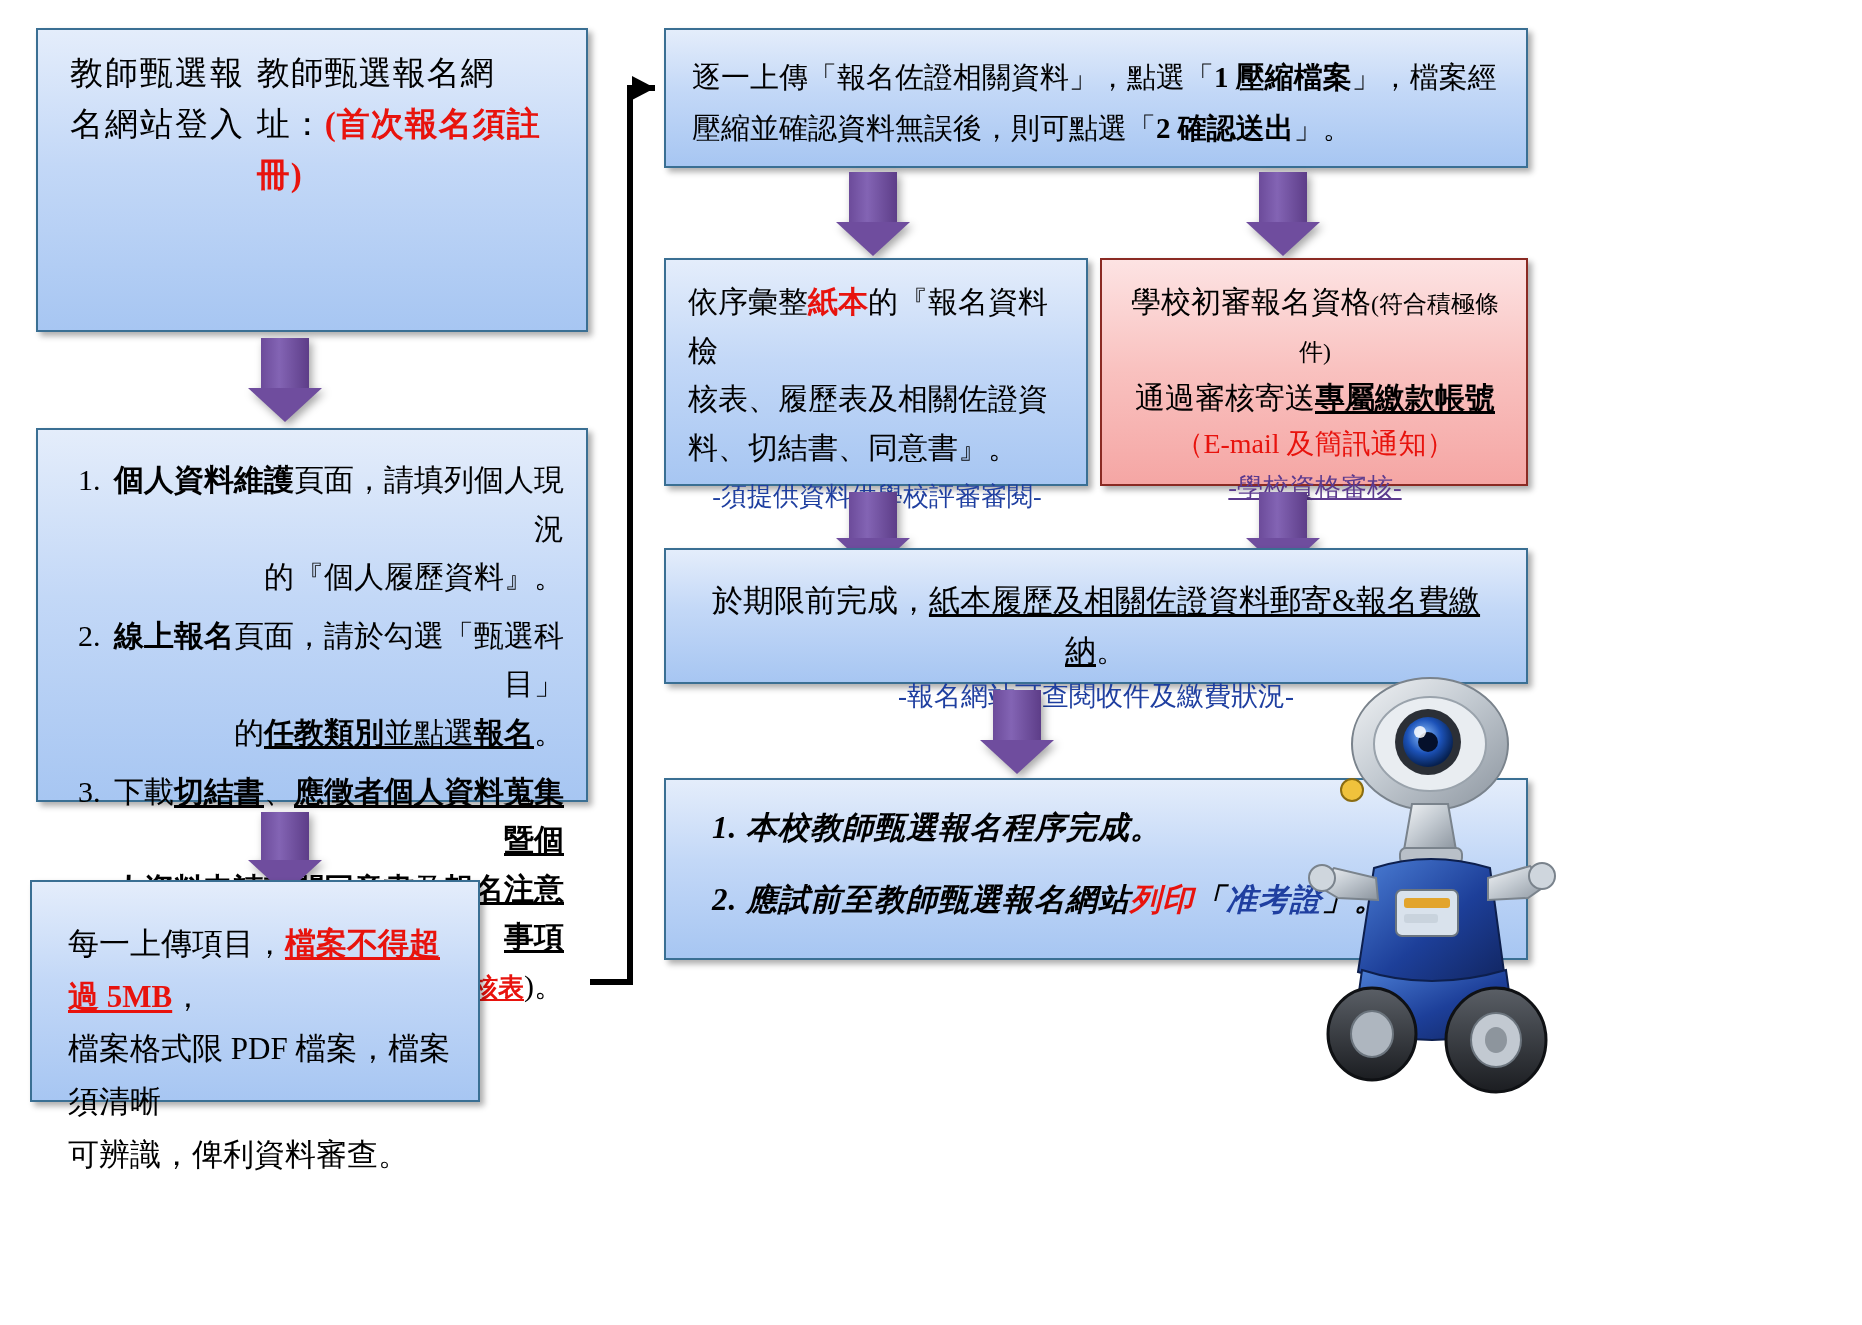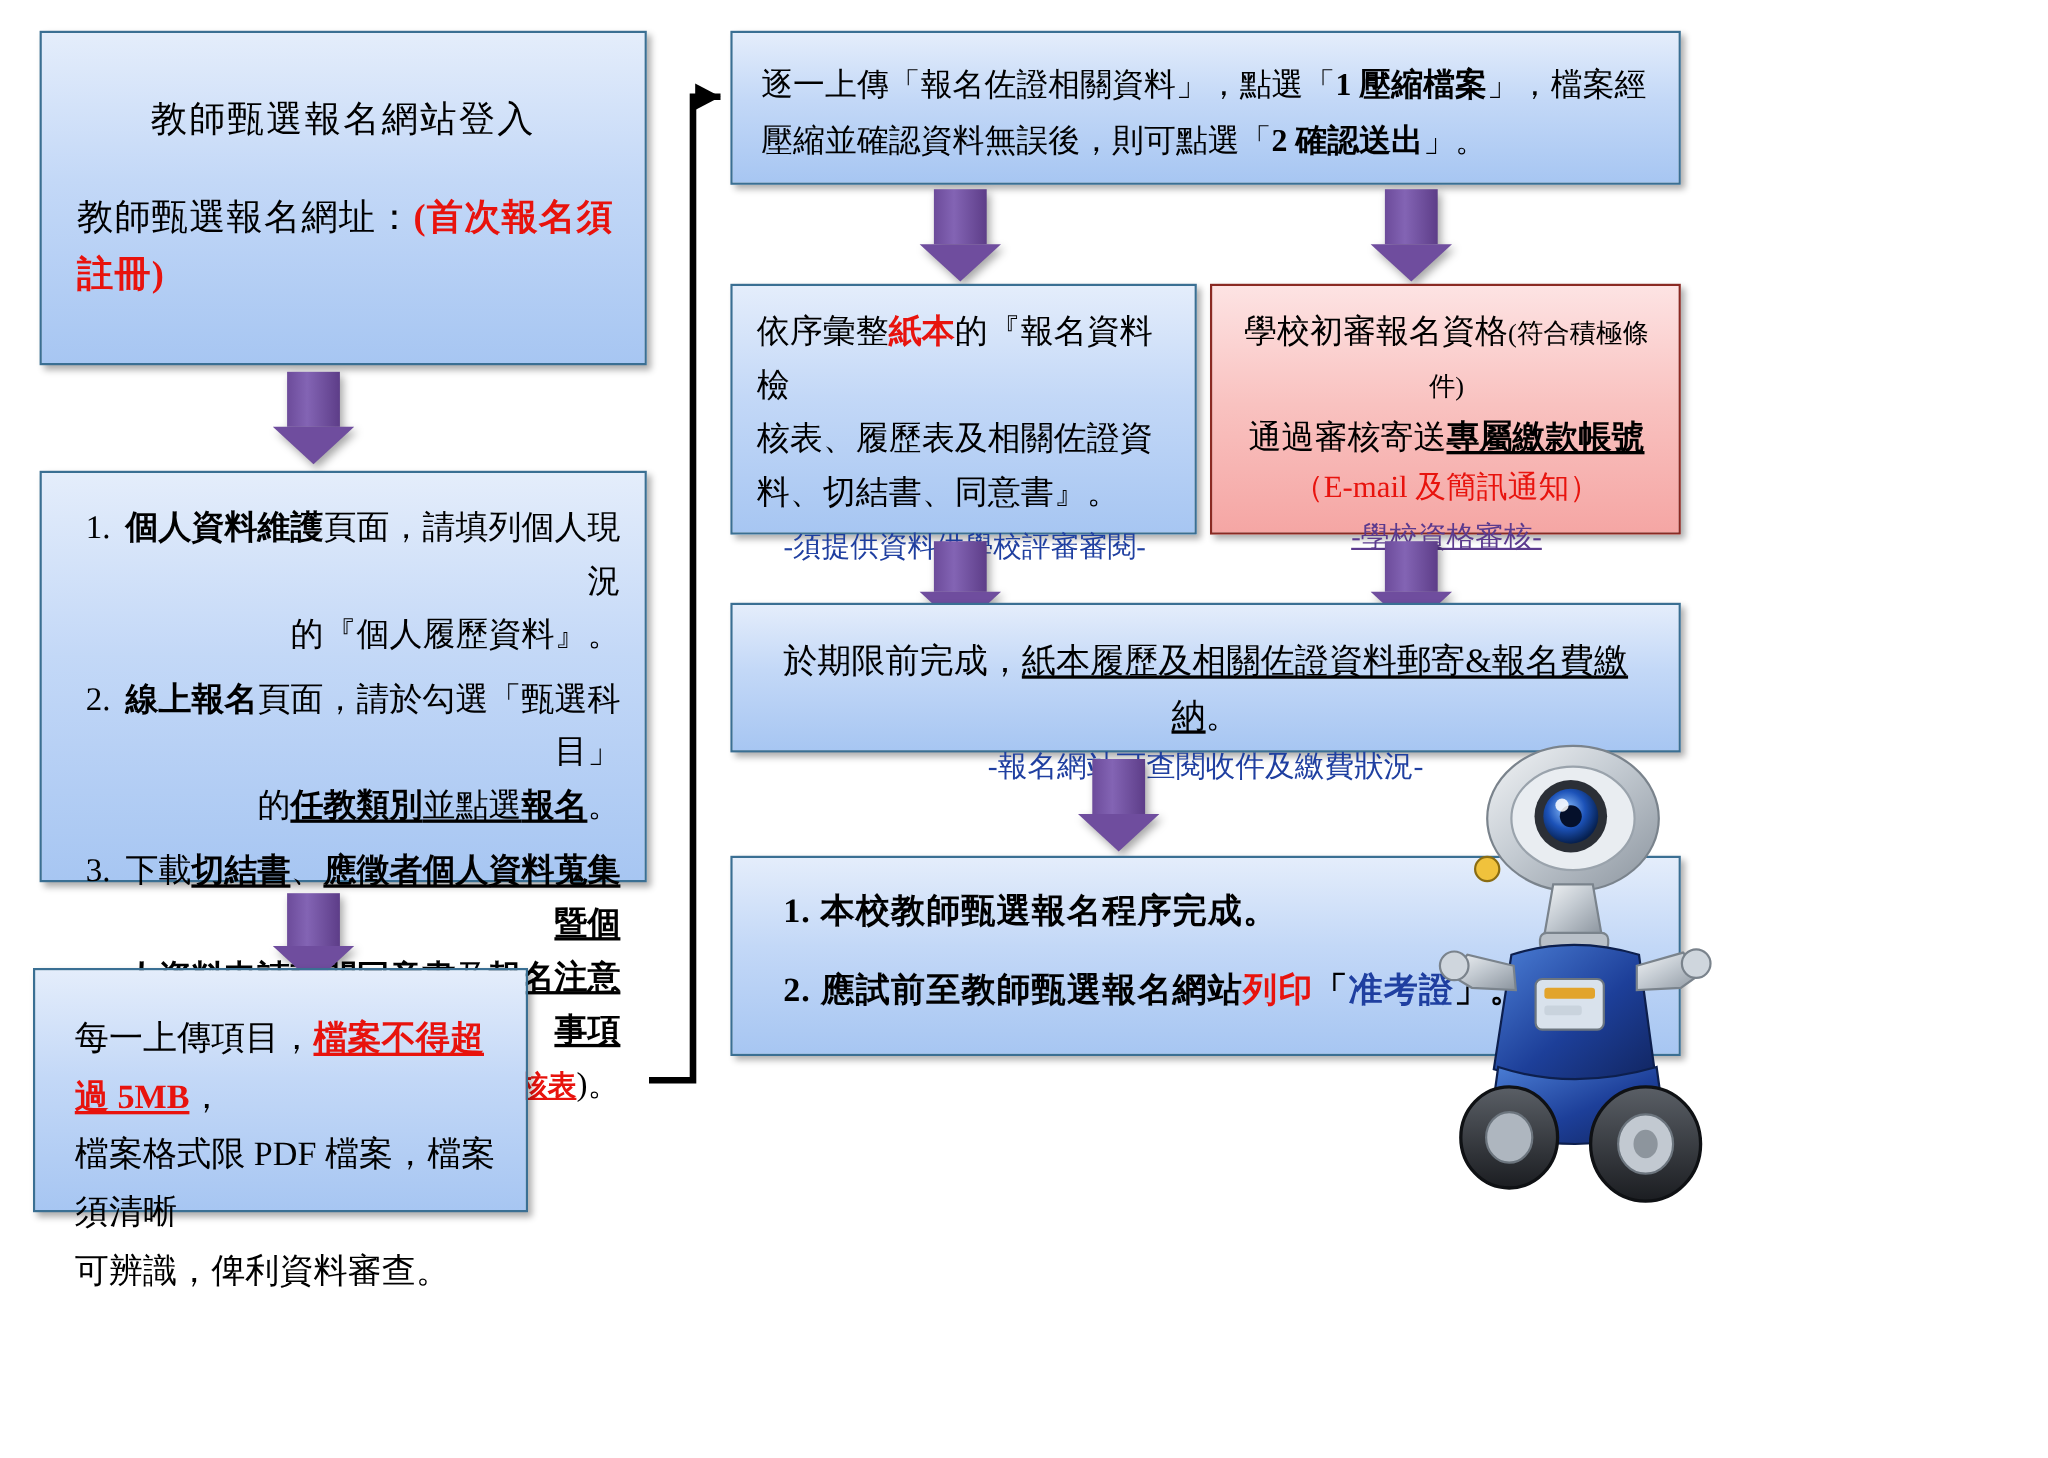--- a/index.html
+++ b/index.html
@@ -35,21 +35,21 @@
   .red { color: #e8130d; }
   .redb { color: #e8130d; font-weight: bold; }
   .blue-note { color: #1f3fa0; }
   .purple-note { color: #5b3a8e; }
   .small { font-size: 26px; }
   .tiny { font-size: 24px; }
 
   
   #box-login {
     left: 36px; top: 28px; width: 552px; height: 304px;
-    display: flex; flex-direction: column; justify-content: center;
+    display: flex; justify-content: center;
     font-size: 33px;
   }
   #box-login .line1 { text-align: center; margin-bottom: 38px; letter-spacing: 2px;}
   #box-login .line2 { text-align: left; letter-spacing: 1px; padding-left: 6px;}
 
   #box-steps {
     left: 36px; top: 428px; width: 552px; height: 374px;
     font-size: 30px; padding: 26px 22px 18px 26px;
   }
   #box-steps ol { margin: 0; padding-left: 44px; text-align: right; }
@@ -83,21 +83,21 @@
 
   #box-deadline {
     left: 664px; top: 548px; width: 864px; height: 136px;
     font-size: 31px; padding: 26px 20px;
     text-align: center; line-height: 1.6;
   }
   #box-deadline .foot { font-size: 27px; }
 
   #box-finish {
     left: 664px; top: 778px; width: 864px; height: 182px;
-    font-size: 31px; padding: 24px 8px 18px 24px;
+    font-size: 31px; padding: 24px 8px 18px 24px; font-style: italic;
   }
   #box-finish ol { margin: 0; padding-left: 56px; }
   #box-finish li { margin-bottom: 24px; font-weight: bold; letter-spacing: 1px;}
 
   
   .arrow {
     position: absolute;
     width: 74px;
     background: transparent;
     filter: drop-shadow(3px 4px 4px rgba(0,0,0,0.35));

